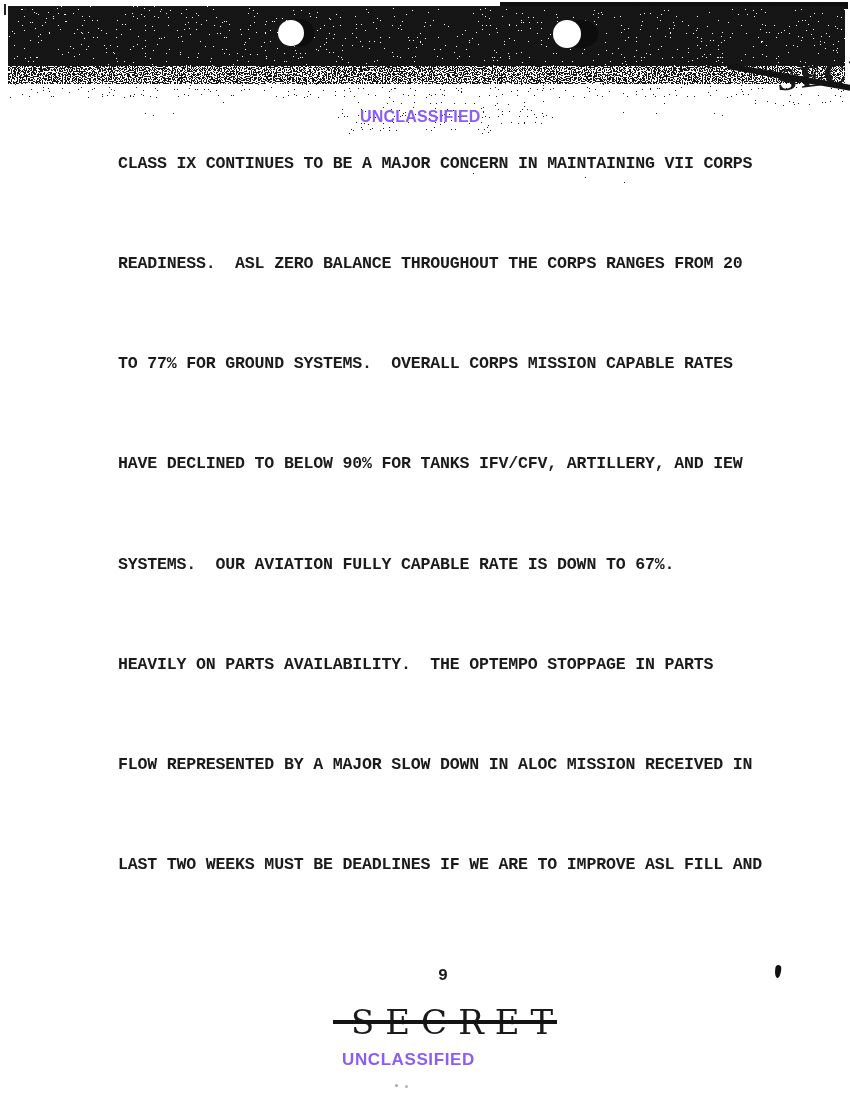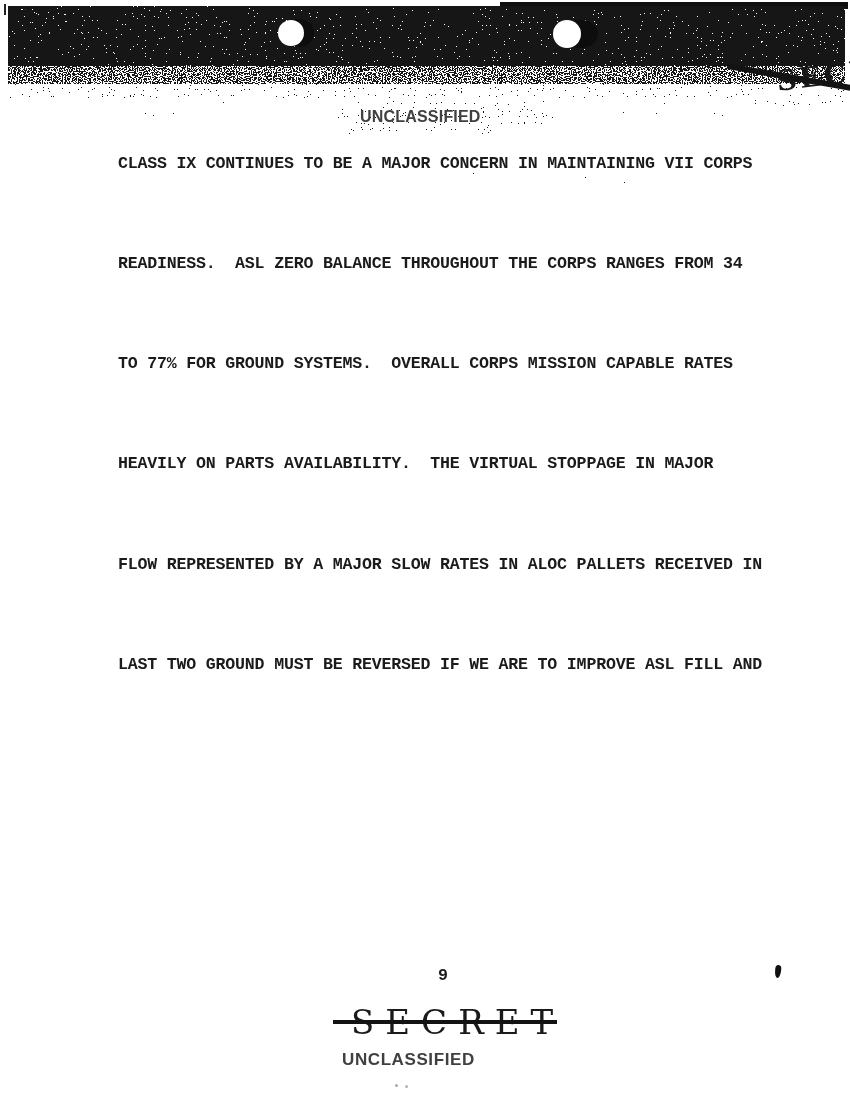--- a/index.html
+++ b/index.html
@@ -8,21 +8,21 @@
     overflow:hidden;margin:0 auto;
     font-family:"Liberation Mono",monospace;
   }
   .noise-layer{position:absolute;left:0;top:0;z-index:3;pointer-events:none;}
   .body-text{
     position:absolute;left:118px;top:80px;z-index:2;
     font-size:16.6px;font-weight:700;line-height:33.4px;
     color:#1b1b1b;white-space:pre;letter-spacing:-0.2px;
   }
   .line{height:33.4px;}
-  .stamp{position:absolute;z-index:4;color:#404040;}
+  .stamp{position:absolute;z-index:4;color:#8b5cf6;}
   .unclassified-mid{
     left:360px;top:108px;font-family:"Liberation Sans",sans-serif;
     font-weight:700;font-size:16px;letter-spacing:0.2px;
   }
   .secret-top{
     left:776px;top:56px;font-family:"DejaVu Serif",serif;font-weight:700;
     font-size:28px;letter-spacing:3px;transform:rotate(-7deg);color:#181818;
   }
   .secret-top-strike{
     position:absolute;left:727px;top:63px;width:140px;height:6px;
@@ -128,25 +128,27 @@
   <div class="mark-br"></div>
   <div class="dots-footer"></div>
 
   <div class="stamp secret-top">SECRET</div>
   <i class="secret-top-strike"></i>
 
   <div class="stamp unclassified-mid">UNCLASSIFIED</div>
 
   <div class="body-text">
     <div class="line">CLASS IX CONTINUES TO BE A MAJOR CONCERN IN MAINTAINING VII CORPS</div>
-    <div class="line">READINESS.  ASL ZERO BALANCE THROUGHOUT THE CORPS RANGES FROM 34</div>
+    <div class="line">READINESS.  ASL ZERO BALANCE THROUGHOUT THE CORPS RANGES FROM 20</div>
     <div class="line">TO 77% FOR GROUND SYSTEMS.  OVERALL CORPS MISSION CAPABLE RATES</div>
-    <div class="line">HEAVILY ON PARTS AVAILABILITY.  THE VIRTUAL STOPPAGE IN MAJOR</div>
-    <div class="line">FLOW REPRESENTED BY A MAJOR SLOW RATES IN ALOC PALLETS RECEIVED IN</div>
-    <div class="line">LAST TWO GROUND MUST BE REVERSED IF WE ARE TO IMPROVE ASL FILL AND</div>
+    <div class="line">HAVE DECLINED TO BELOW 90% FOR TANKS IFV/CFV, ARTILLERY, AND IEW</div>
+    <div class="line">SYSTEMS.  OUR AVIATION FULLY CAPABLE RATE IS DOWN TO 67%.</div>
+    <div class="line">HEAVILY ON PARTS AVAILABILITY.  THE OPTEMPO STOPPAGE IN PARTS</div>
+    <div class="line">FLOW REPRESENTED BY A MAJOR SLOW DOWN IN ALOC MISSION RECEIVED IN</div>
+    <div class="line">LAST TWO WEEKS MUST BE DEADLINES IF WE ARE TO IMPROVE ASL FILL AND</div>
     
     
     
     
     
     
     
 
     
 

